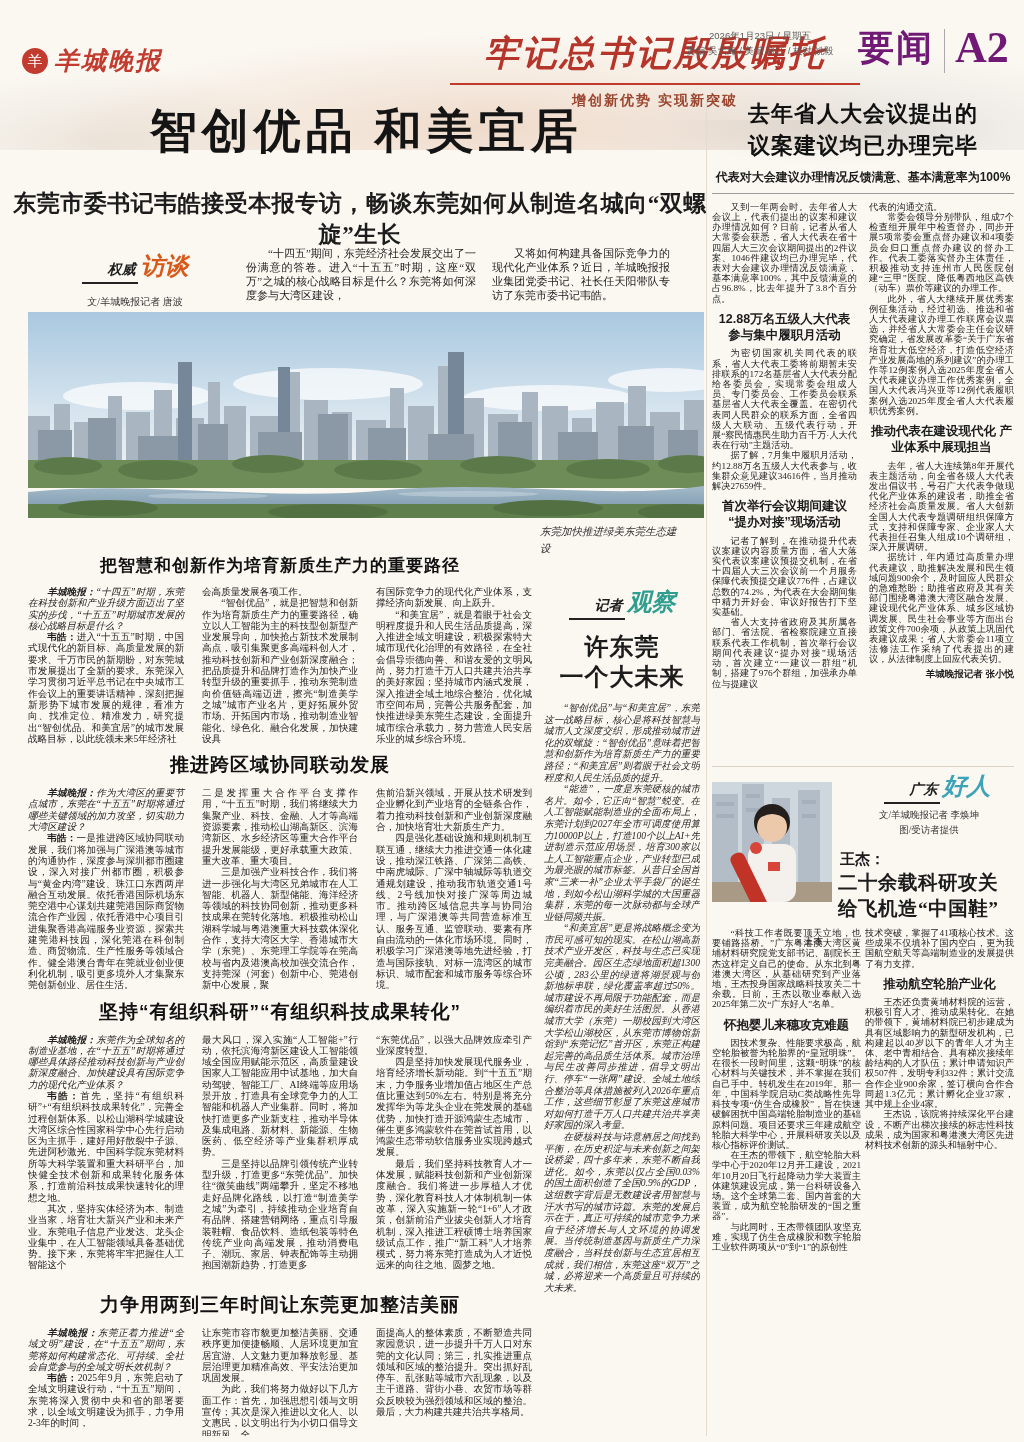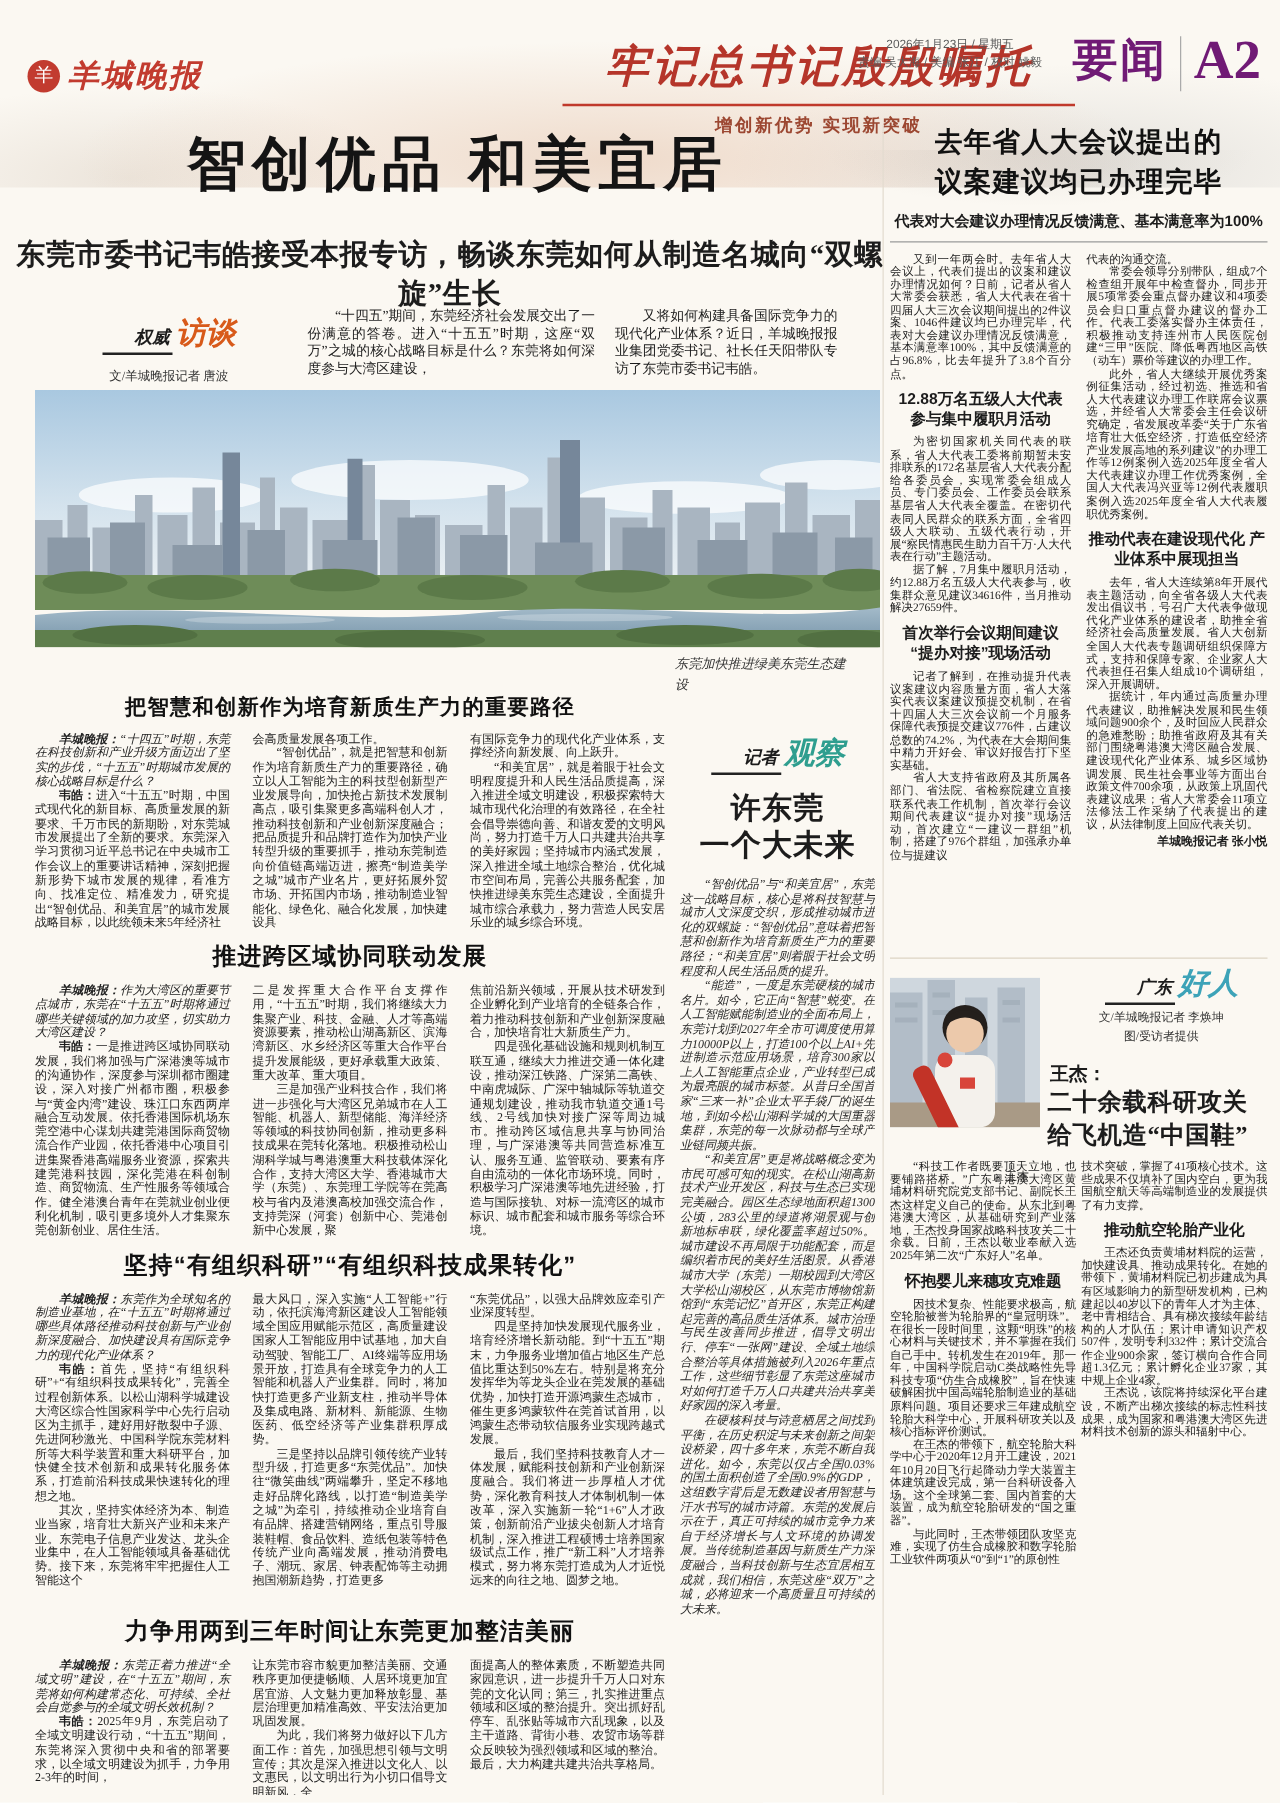--- a/index.html
+++ b/index.html
@@ -404,18 +404,18 @@
       <div class="ncol">
           <div class="blk blk-p">“科技工作者既要顶天立地，也要铺路搭桥。”广东粤港澳大湾区黄埔材料研究院党支部书记、副院长王杰这样定义自己的使命。从东北到粤港澳大湾区，从基础研究到产业落地，王杰投身国家战略科技攻关二十余载。日前，王杰以敬业奉献入选2025年第二次“广东好人”名单。</div>
           <div class="blk blk-h">怀抱婴儿来穗攻克难题</div>
           <div class="blk blk-p">因技术复杂、性能要求极高，航空轮胎被誉为轮胎界的“皇冠明珠”。在很长一段时间里，这颗“明珠”的核心材料与关键技术，并不掌握在我们自己手中。转机发生在2019年。那一年，中国科学院启动C类战略性先导科技专项“仿生合成橡胶”，旨在快速破解困扰中国高端轮胎制造业的基础原料问题。项目还要求三年建成航空轮胎大科学中心，开展科研攻关以及核心指标评价测试。</div>
           <div class="blk blk-p">在王杰的带领下，航空轮胎大科学中心于2020年12月开工建设，2021年10月20日飞行起降动力学大装置主体建筑建设完成，第一台科研设备入场。这个全球第二套、国内首套的大装置，成为航空轮胎研发的“国之重器”。</div>
           <div class="blk blk-p">与此同时，王杰带领团队攻坚克难，实现了仿生合成橡胶和数字轮胎工业软件两项从“0”到“1”的原创性</div>
         </div>
       <div class="ncol">
           <div class="blk blk-pc">技术突破，掌握了41项核心技术。这些成果不仅填补了国内空白，更为我国航空航天等高端制造业的发展提供了有力支撑。</div>
           <div class="blk blk-h">推动航空轮胎产业化</div>
-          <div class="blk blk-p">王杰还负责黄埔材料院的运营，加快建设具、推动成果转化。在她的带领下，黄埔材料院已初步建成为具有区域影响力的新型研发机构，已构建起以40岁以下的青年人才为主体、老中青相结合、具有梯次接续年龄结构的人才队伍；累计申请知识产权507件，发明专利332件；累计交流合作企业900余家，签订横向合作合同超1.3亿元；累计孵化企业37家，其中规上企业4家。</div>
+          <div class="blk blk-p">王杰还负责黄埔材料院的运营，积极引育人才、推动成果转化。在她的带领下，黄埔材料院已初步建成为具有区域影响力的新型研发机构，已构建起以40岁以下的青年人才为主体、老中青相结合、具有梯次接续年龄结构的人才队伍；累计申请知识产权507件，发明专利332件；累计交流合作企业900余家，签订横向合作合同超1.3亿元；累计孵化企业37家，其中规上企业4家。</div>
           <div class="blk blk-p">王杰说，该院将持续深化平台建设，不断产出梯次接续的标志性科技成果，成为国家和粤港澳大湾区先进材料技术创新的源头和辐射中心。</div>
         </div>
     </div>
   </div>
 </div>
 
 </body></html>

